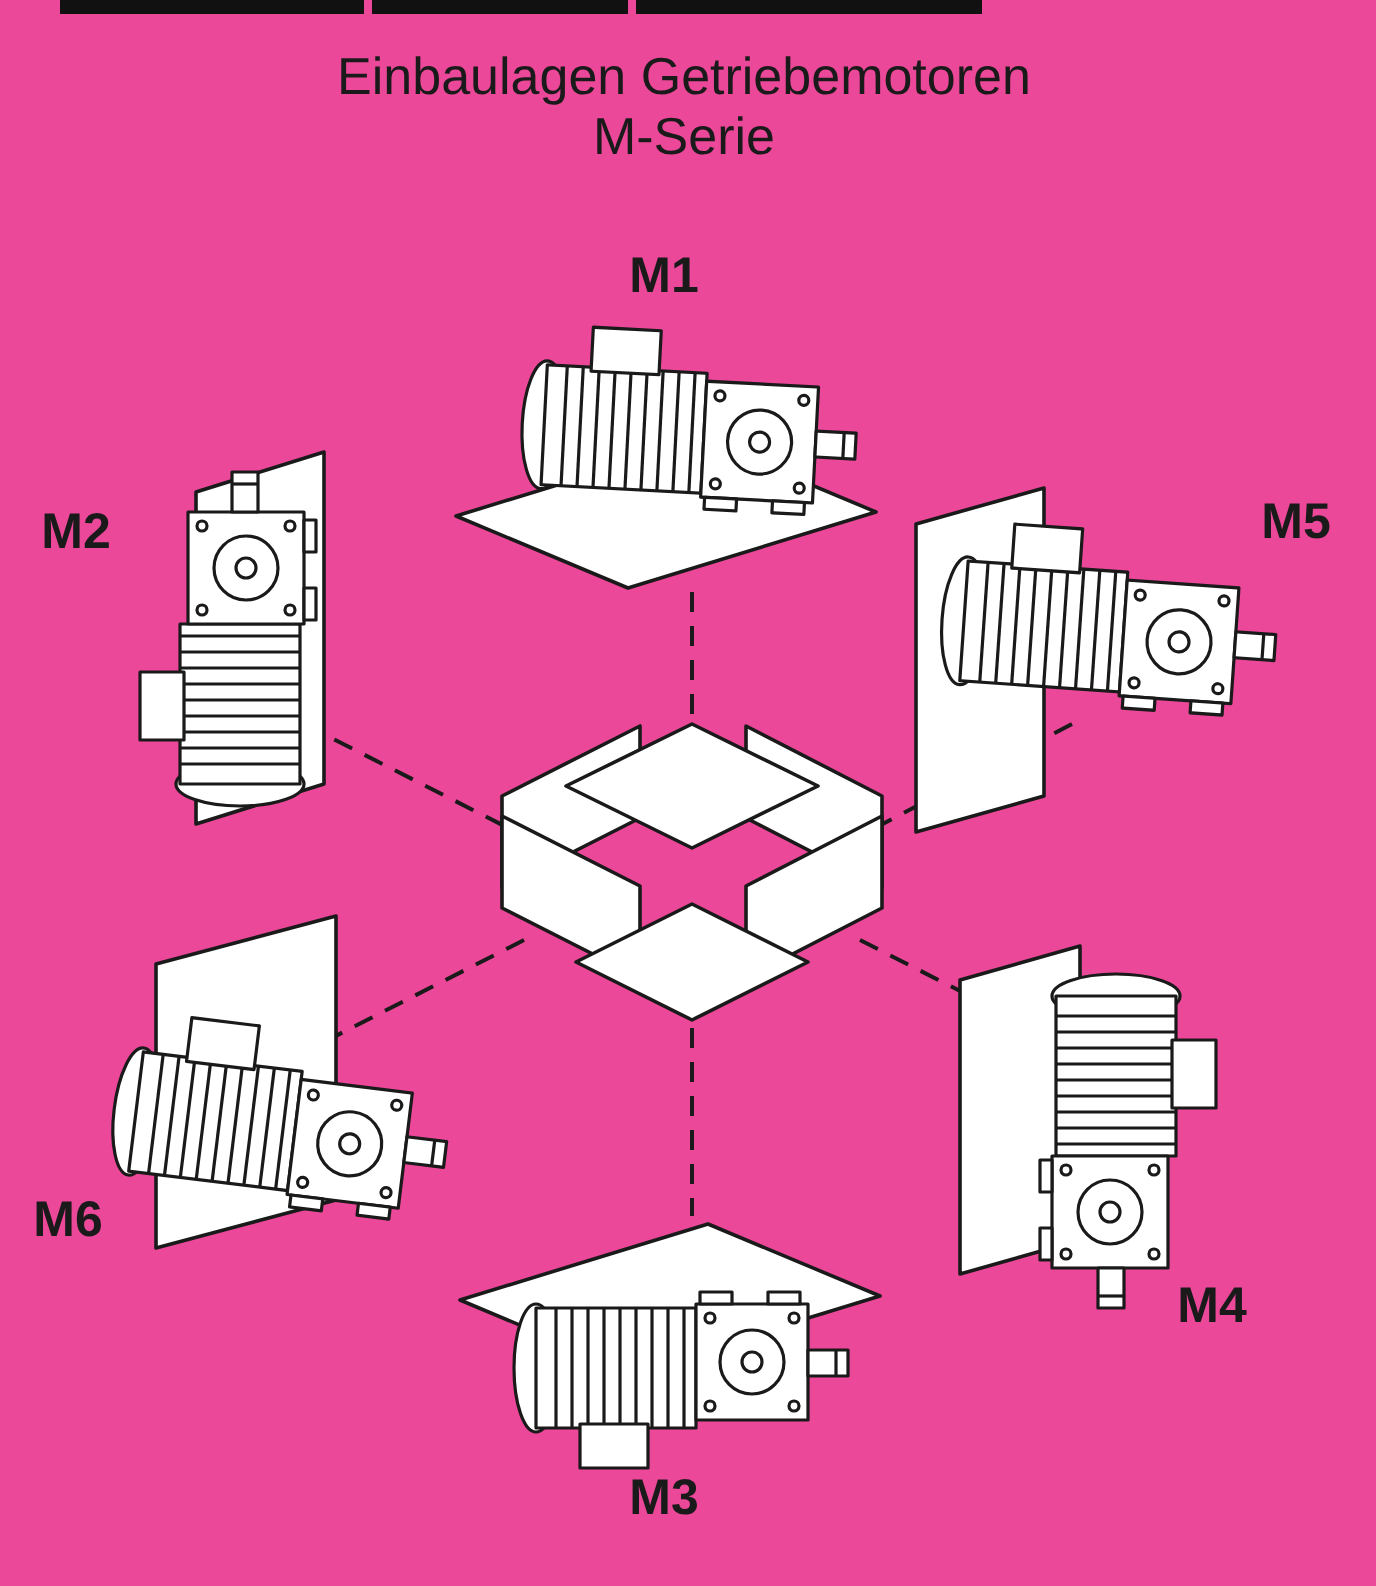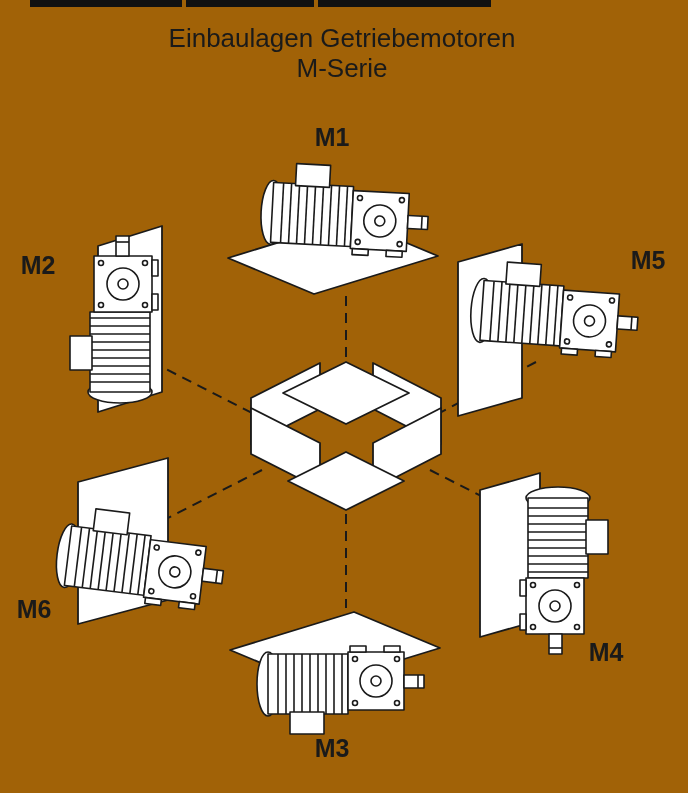--- a/index.html
+++ b/index.html
@@ -5,21 +5,21 @@
   html, body {
     margin: 0;
     padding: 0;
     background: #ffffff;
     font-family: "Liberation Sans", sans-serif;
   }
   .canvas {
     position: relative;
     width: 688px;
     height: 793px;
-    background: #a16207;
+    background: #ec4899;
     overflow: hidden;
   }
   svg { display: block; }
   text {
     font-family: "Liberation Sans", sans-serif;
     fill: #1a1a1a;
   }
   .title-text { font-size: 26px; font-weight: 400; }
   .pos-label  { font-size: 25px; font-weight: 700; }
 </style>

